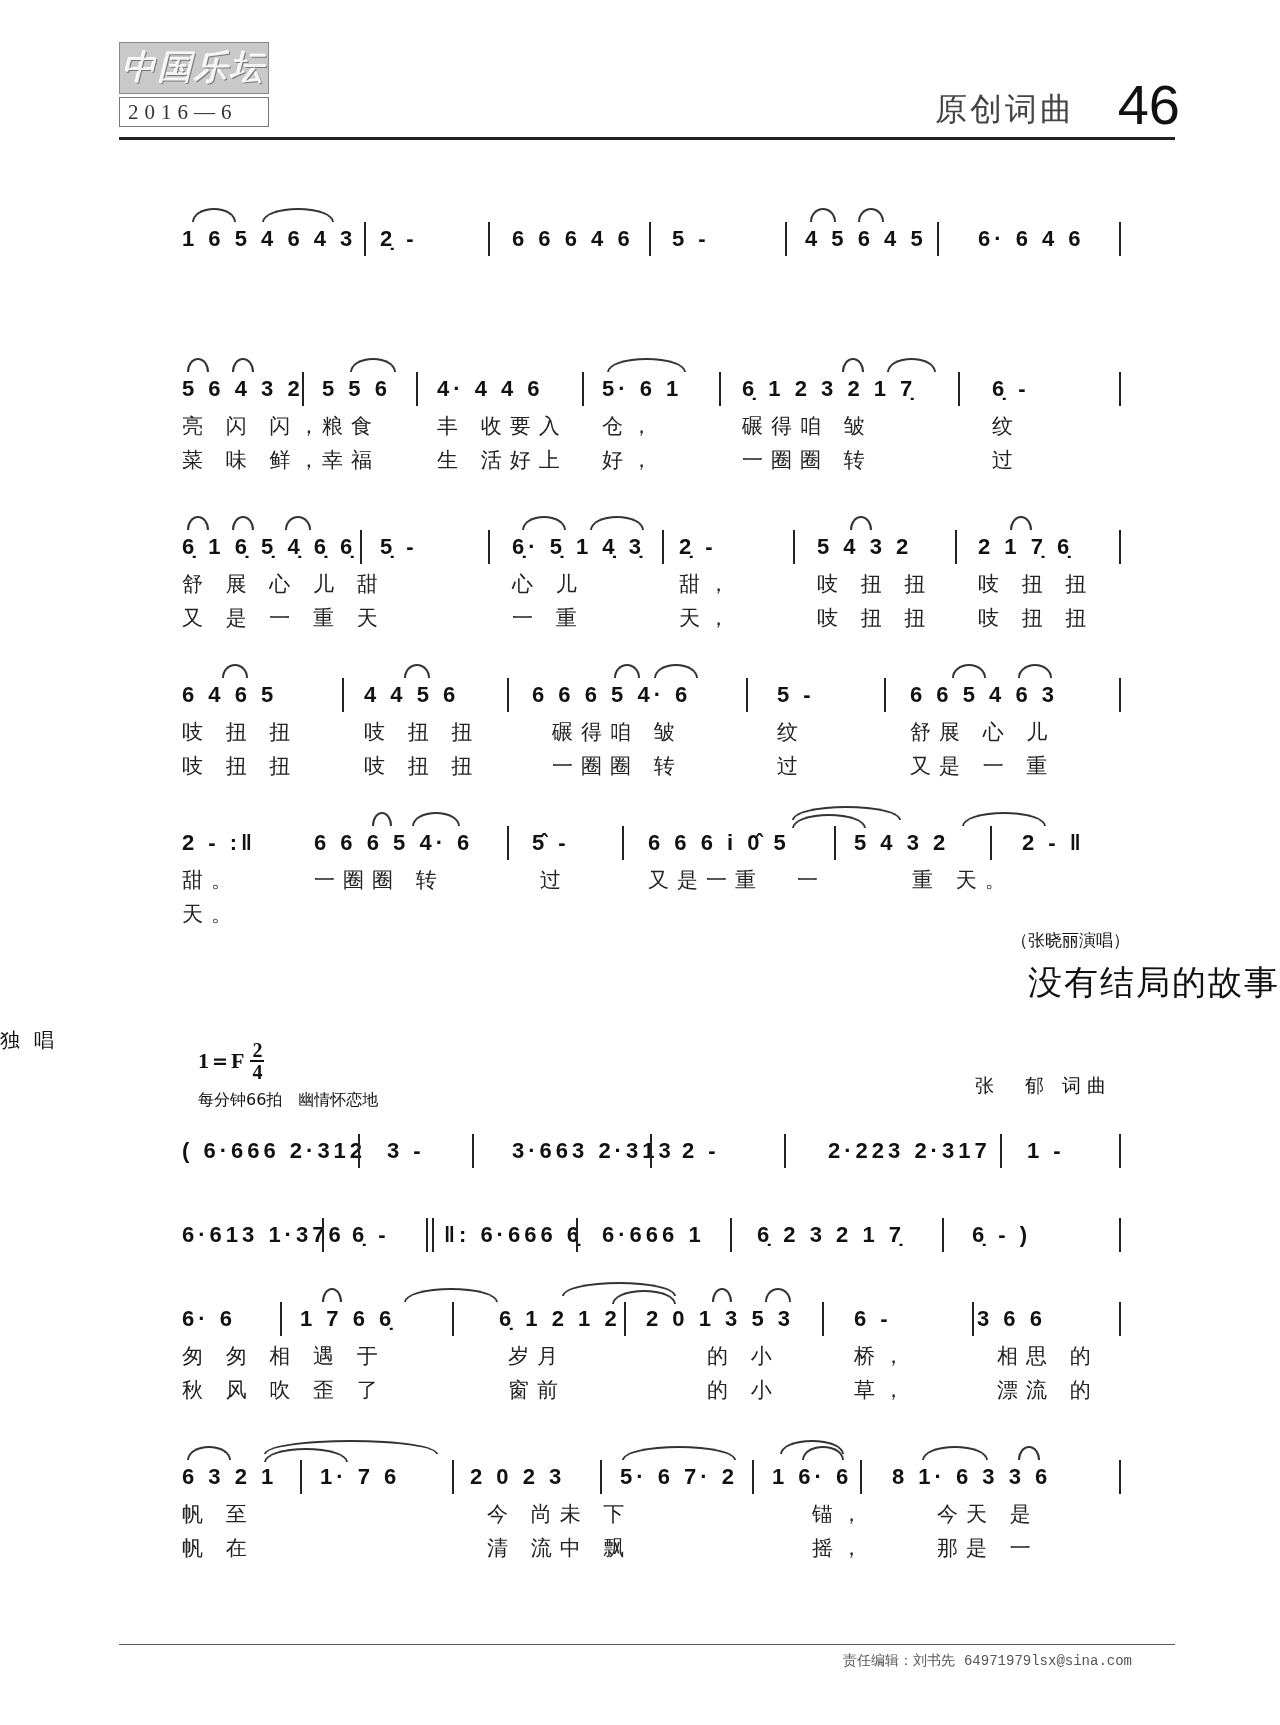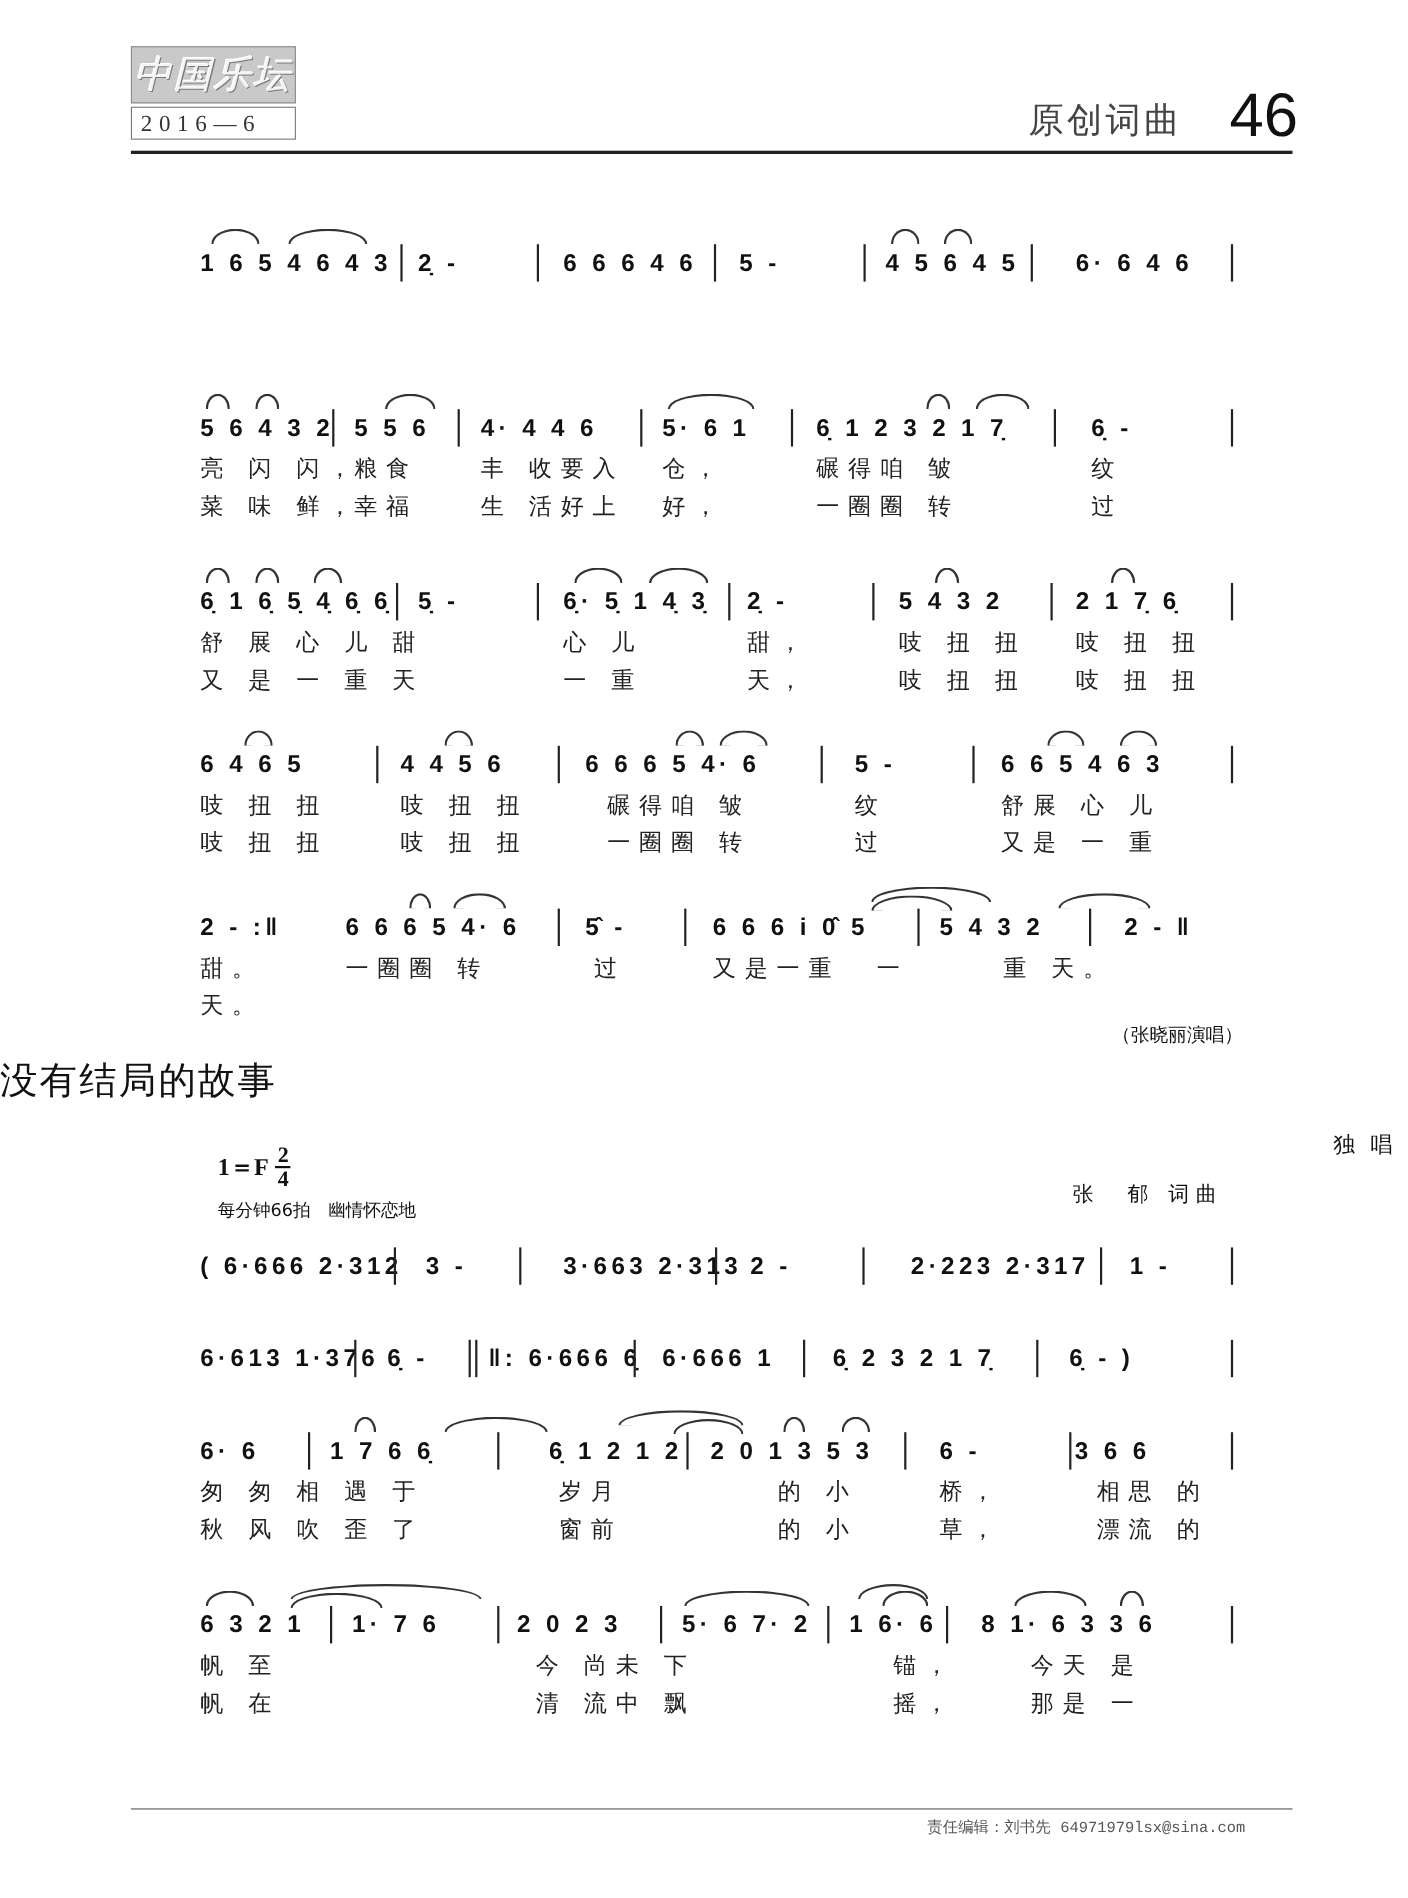--- a/index.html
+++ b/index.html
@@ -21,22 +21,22 @@
   .notes { position: relative; height: 40px; font-family: "Liberation Sans", sans-serif; font-weight: bold; font-size: 22px; white-space: nowrap; }
   .notes .bar { position: absolute; top: 0; width: 2px; height: 34px; background: #222; }
   .notes .bar.dbl { width: 2px; box-shadow: 6px 0 0 0 #222; }
   .measure { position: absolute; top: 4px; letter-spacing: 4px; }
   .slur { position: absolute; top: -14px; height: 12px; border: 2px solid #333; border-bottom: none; border-radius: 50% 50% 0 0 / 100% 100% 0 0; }
   .lyrics { position: relative; height: 34px; font-family: "DejaVu Serif", serif; font-size: 21px; color: #222; white-space: nowrap; }
   .lyrics span { position: absolute; top: 0; letter-spacing: 8px; }
 
   .credit-singer { position: absolute; right: 150px; top: 900px; font-size: 17px; font-family: Liberation Mono, monospace; margin-top: 29px; }
 
-  .song-title { position: absolute; left: 0; right: 0; top: 960px; text-align: left; font-family: Liberation Sans, sans-serif; font-size: 34px; letter-spacing: 2px; }
-  .song-form { position: absolute; left: 0; right: 0; top: 1027px; text-align: right; font-family: "DejaVu Serif", serif; font-size: 20px; letter-spacing: 14px; }
+  .song-title { position: absolute; left: 0; right: 0; top: 960px; text-align: right; font-family: Liberation Sans, sans-serif; font-size: 34px; letter-spacing: 2px; }
+  .song-form { position: absolute; left: 0; right: 0; top: 1027px; text-align: left; font-family: "DejaVu Serif", serif; font-size: 20px; letter-spacing: 14px; }
   .key-sig { position: absolute; left: 198px; top: 1040px; font-family: "Liberation Serif", serif; font-weight: bold; font-size: 22px; display: flex; align-items: center; gap: 6px; }
   .frac { display: inline-flex; flex-direction: column; align-items: center; line-height: 20px; font-size: 20px; }
   .frac .line { width: 14px; height: 2px; background: #111; }
   .tempo { position: absolute; left: 198px; top: 1090px; font-size: 16px; font-family: "DejaVu Sans", sans-serif; }
   .composer { position: absolute; right: 168px; top: 1073px; font-family: "DejaVu Serif", serif; font-size: 19px; letter-spacing: 6px; }
 
   .footer-rule { position: absolute; left: 119px; top: 1644px; width: 1056px; height: 1px; background: #555; }
   .footer-credit { position: absolute; right: 148px; top: 1652px; font-size: 14px; color: #555; font-family: "DejaVu Serif", serif; }
   .footer-credit .mono { font-family: "Liberation Mono", monospace; }
 </style>

